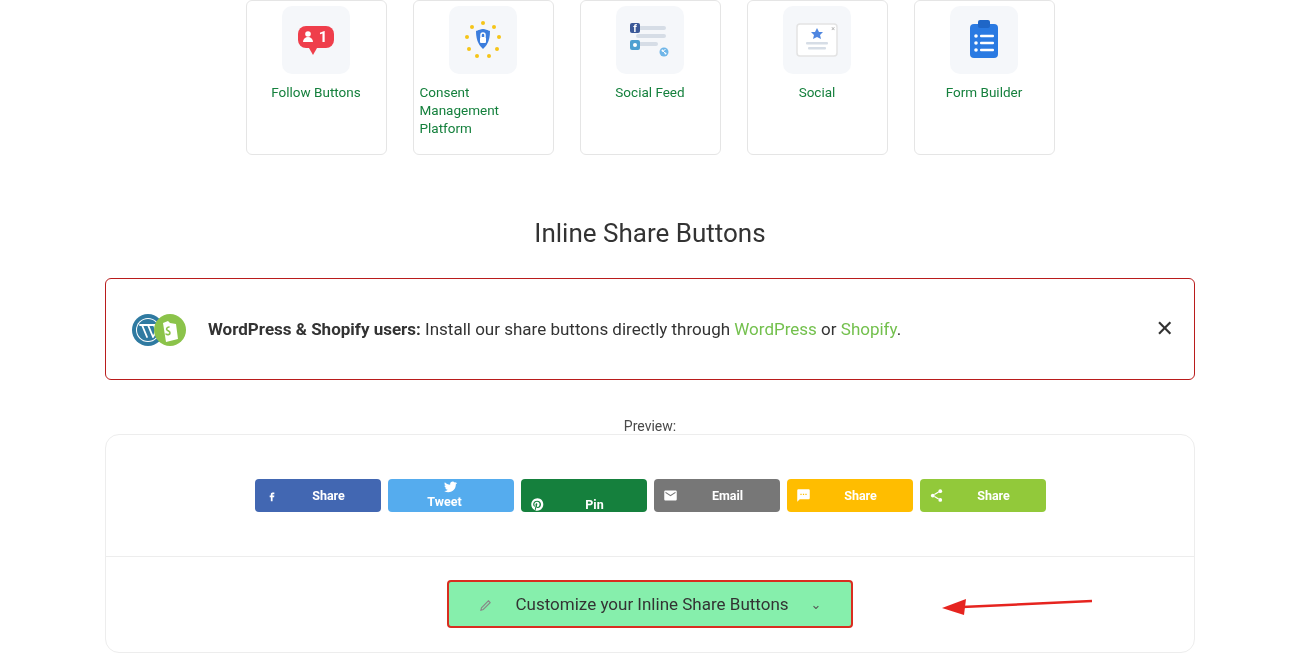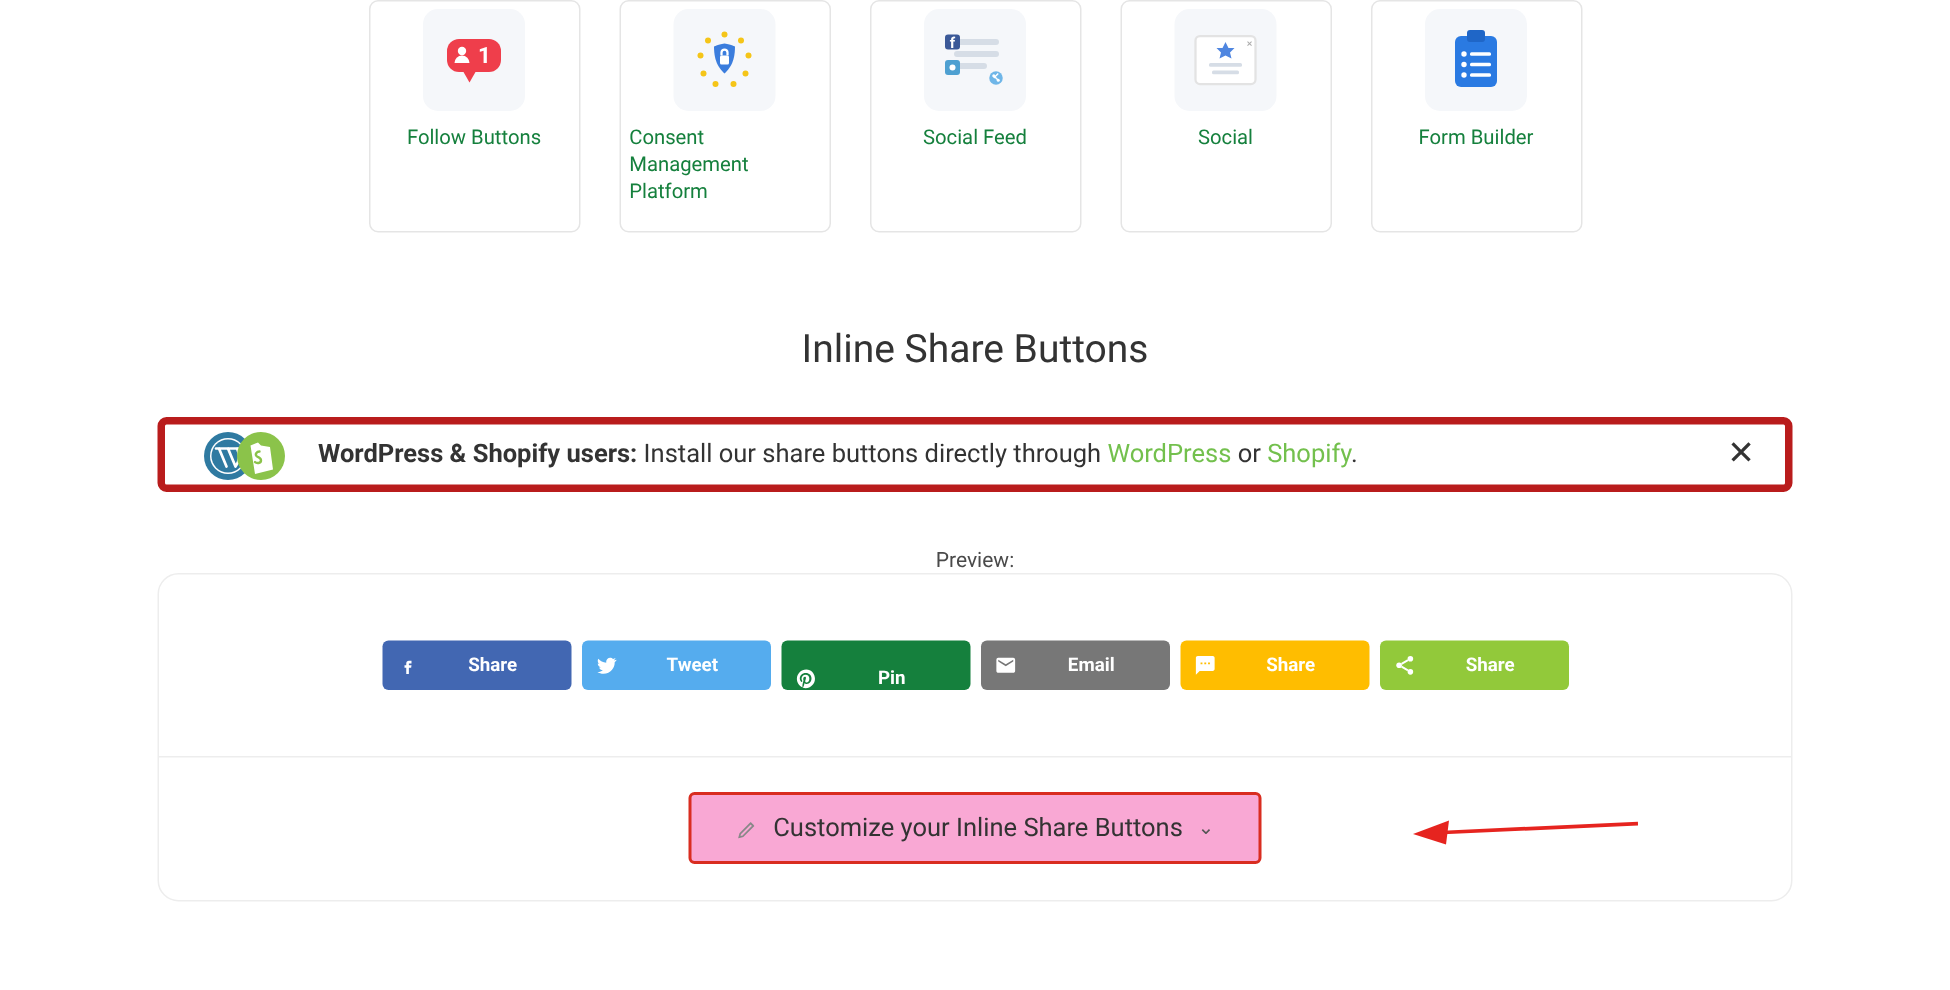--- a/index.html
+++ b/index.html
@@ -3,40 +3,40 @@
   <meta charset="utf-8">
   <style>
     * { margin: 0; padding: 0; box-sizing: border-box; }
     body { font-family: -apple-system, BlinkMacSystemFont, "Segoe UI", Roboto, "Helvetica Neue", Arial, sans-serif; background: #fff; width: 1300px; height: 660px; color: #333; }
     .container { max-width: 1090px; margin: 0 auto; }
     .tiles { display: flex; gap: 26px; justify-content: center; padding-top: 0; }
     .tile { width: 141px; height: 155px; border: 1px solid #e5e5e5; border-radius: 6px; display: flex; flex-direction: column; align-items: center; padding-top: 5px; cursor: pointer; background: #fff; }
     .tile-icon { width: 68px; height: 68px; border-radius: 10px; background: #f5f7fa; display: flex; align-items: center; justify-content: center; margin-bottom: 9px; }
     .tile-label { font-size: 13.5px; color: #15803d; text-align: left; line-height: 1.35; padding: 0 6px; font-weight: 400; }
     h1.section-title { text-align: center; font-size: 26px; font-weight: 400; color: #333; margin-top: 63px; margin-bottom: 30px; }
-    .notice { border: 5px solid #b91c1c; border-radius: 6px; background: #fff; display: flex; align-items: center; padding: 2px 24px; position: relative; }
+    .notice { border: 1px solid #b91c1c; border-radius: 6px; background: #fff; display: flex; align-items: center; padding: 32px 24px; position: relative; }
     .notice-icons { position: relative; width: 58px; height: 36px; margin-right: 20px; flex-shrink: 0; }
     .notice-text { font-size: 17px; color: #333; }
     .notice-text b { font-weight: 700; }
     .notice a { color: #73c04d; text-decoration: none; }
     .notice-close { position: absolute; right: 20px; top: 50%; transform: translateY(-50%); cursor: pointer; color: #333; font-size: 22px; line-height: 1; }
     .preview-label { text-align: center; font-size: 14px; color: #4a4a4a; margin-top: 38px; }
     .preview-box { border: 1px solid #ededed; border-radius: 14px; background: #fff; }
     .btn-row { display: flex; gap: 7px; justify-content: center; padding: 44px 0; border-bottom: 1px solid #ededed; }
     .sbtn { height: 33px; border-radius: 4px; display: flex; align-items: center; color: #fff; font-size: 12.5px; font-weight: 700; cursor: pointer; width: 126px; }
     .sbtn .sico { width: 34px; display: flex; align-items: center; justify-content: center; }
     .sbtn .slbl { flex: 1; text-align: center; padding-right: 12px; }
     .fb { background: #4267b2; }
-    .tw { background: #55acee; }
+    .tw { background: #55acee; flex-direction: column; }
     .pin { background: #15803d; align-items: flex-end; }
     .em { background: #777; }
     .sms { background: #ffbd00; }
     .st { background: #92c93a; }
     .customize-row { display: flex; justify-content: center; padding: 23px 0 24px; position: relative; }
-    .customize-btn { border: 2.5px solid #d92d20; border-radius: 4px; padding: 12px 30px; font-size: 17px; color: #333; background: #f9a8d4; display: flex; align-items: center; gap: 10px; cursor: pointer; }
+    .customize-btn { border: 2.5px solid #d92d20; border-radius: 4px; padding: 12px 30px; font-size: 17px; color: #333; background: #86efac; display: flex; align-items: center; gap: 22px; cursor: pointer; }
     .chev { font-size: 13px; color: #555; }
     .arrow-annot { position: absolute; left: 836px; top: 50%; transform: translateY(-50%); }
     svg { display: block; }
   </style>
 </head>
 <body>
 
 <div class="container">
 
   <div class="tiles">

